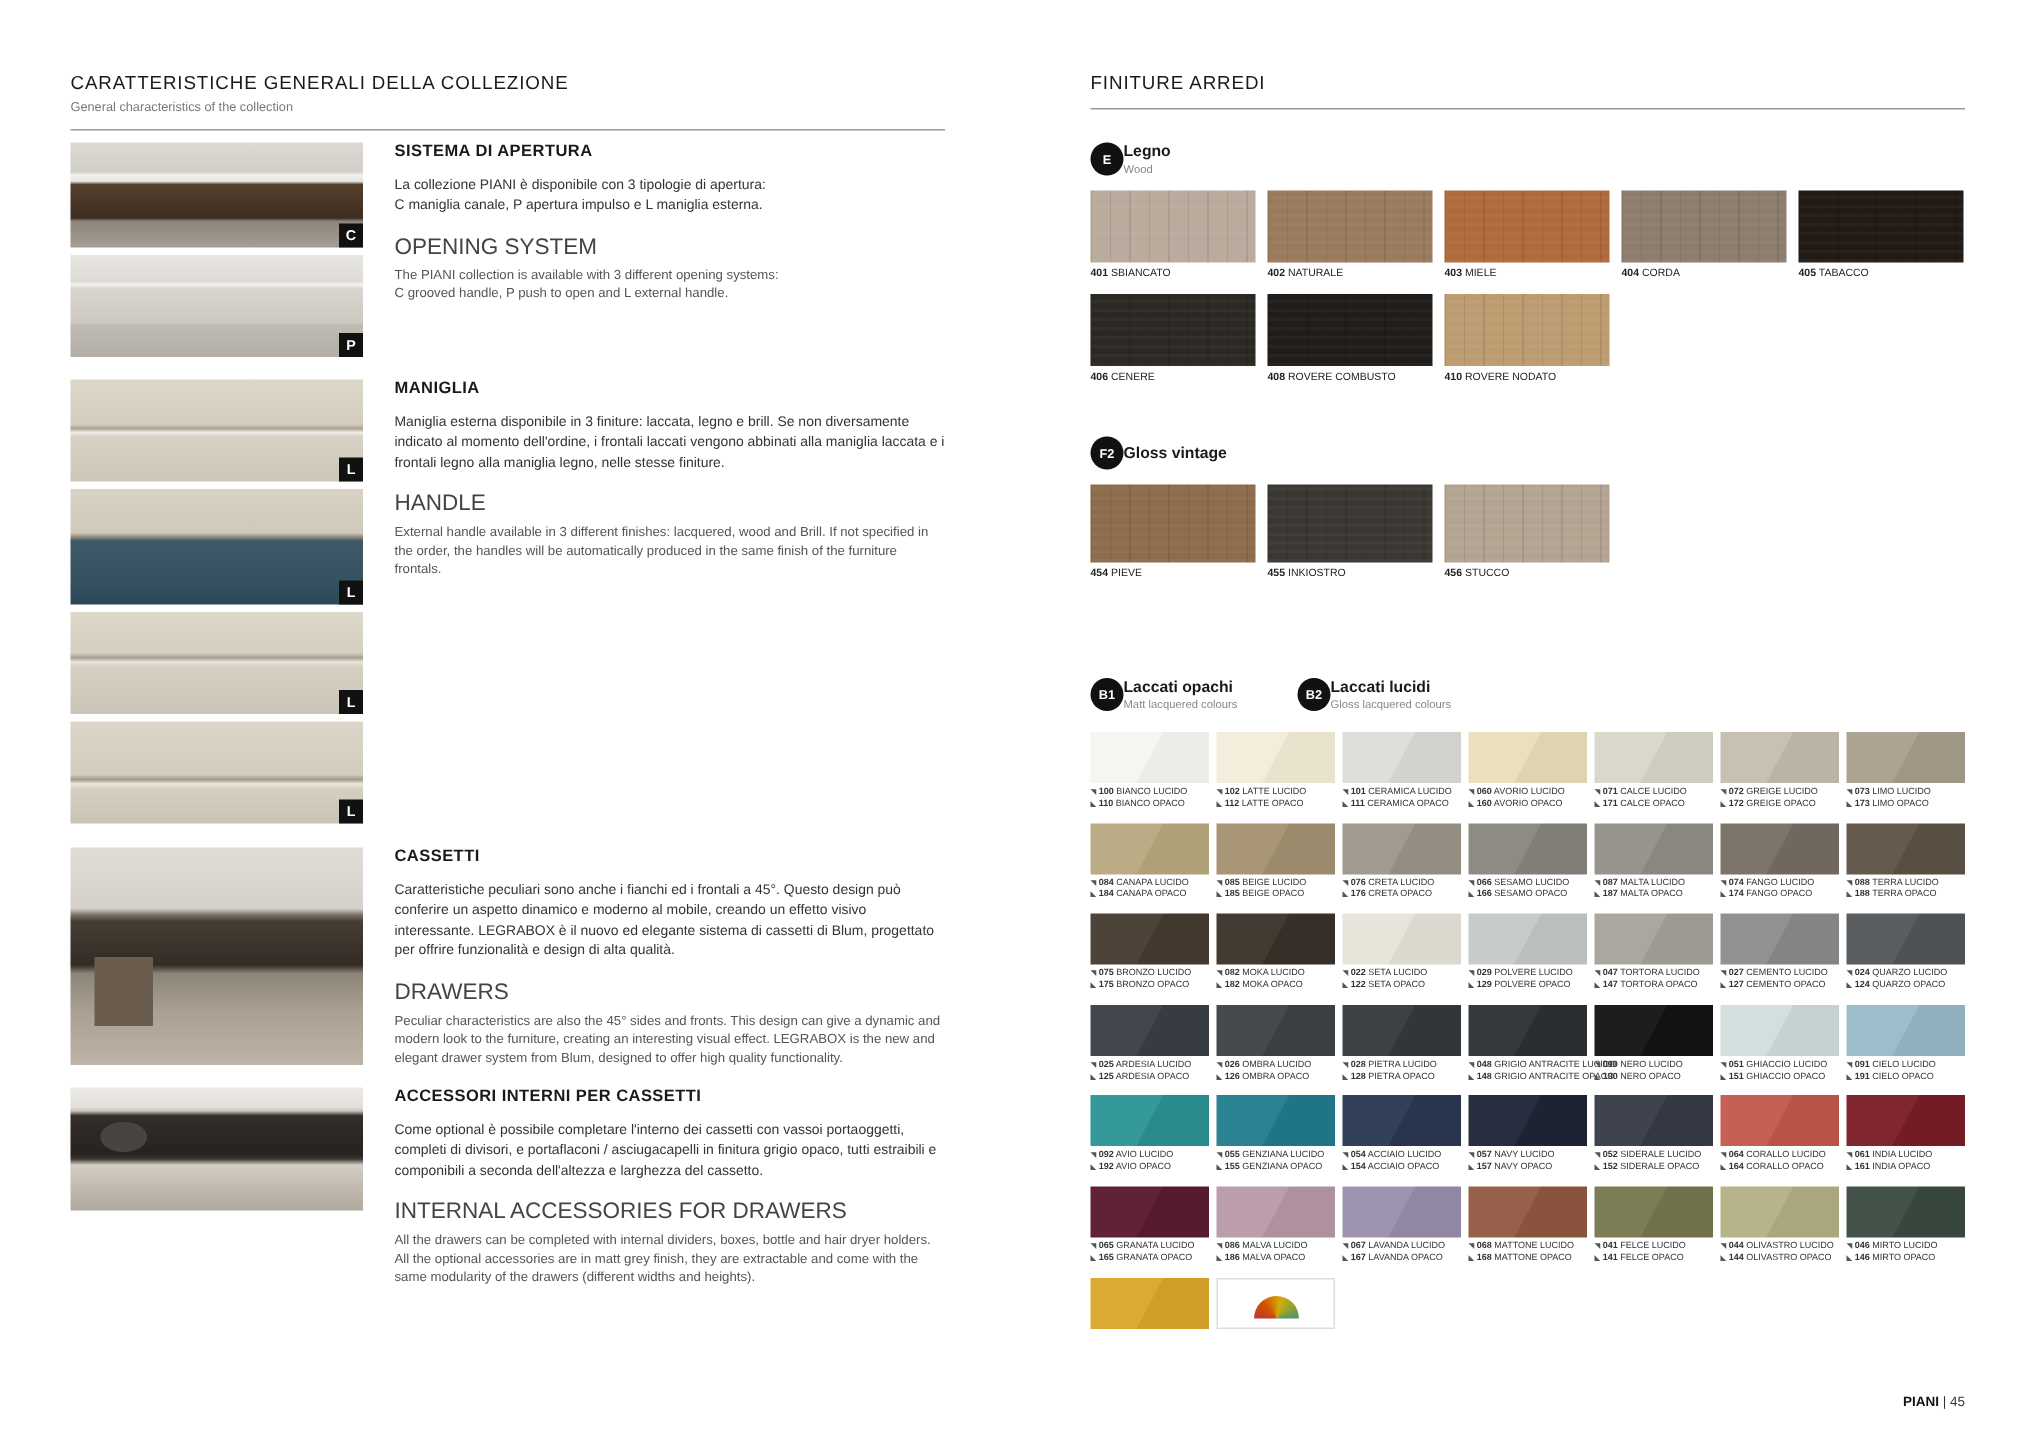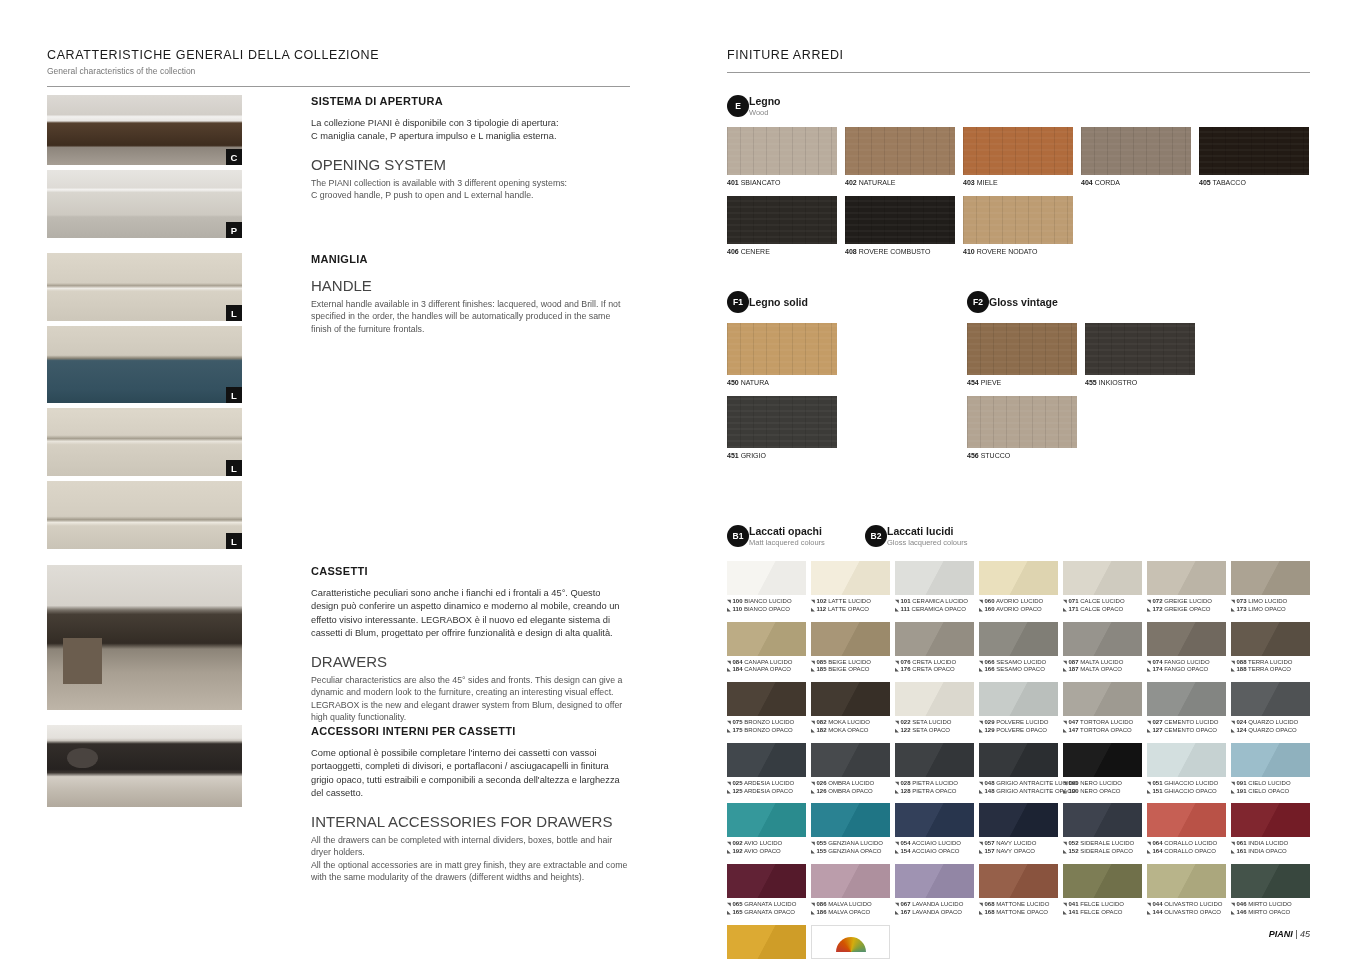--- a/index.html
+++ b/index.html
@@ -36,21 +36,21 @@
     background:linear-gradient(180deg,#ded8cb 0%,#d5cfc2 40%,#a59e8f 45%,#e9e5dc 49%,#d6d0c3 54%,#cbc5b8 100%); }
   .photo-l4 { height:68px; margin-top:5px;
     background:linear-gradient(180deg,#dcd6c9 0%,#d3cdc0 52%,#a19a8b 57%,#ece8df 61%,#d5cfc2 66%,#c9c3b6 100%); }
   .photo-drawer { height:145px; margin-top:16px;
     background:linear-gradient(180deg,#e0ddd7 0%,#d5d1ca 28%,#7a736a 31%,#463e35 34%,#332c25 54%,#8c8478 58%,#a89f92 74%,#beb5a8 100%); }
   .photo-drawer::before { content:""; position:absolute; left:8%; top:50%; width:20%; height:32%; background:#6b5d4e; }
   .photo-acc { height:82px; margin-top:15px;
     background:linear-gradient(180deg,#eceae6 0%,#e3e0db 16%,#c9c4bc 19%,#332e2a 23%,#262220 54%,#3a3430 58%,#d4cec5 63%,#c2bbb0 80%,#b1a99d 100%); }
   .photo-acc::before { content:""; position:absolute; left:10%; top:28%; width:16%; height:24%; border-radius:50%; background:#4a4440; }
 
-  .txt-section { position:absolute; left:0; right:0;margin-left:48px; }
+  .txt-section { position:absolute; left:0; right:0; }
   .ts-title { font-size:11px; font-weight:bold; letter-spacing:.3px; margin-bottom:10px; }
   .ts-body-it { font-size:9.3px; line-height:1.45; color:#333; white-space:pre-line; }
   .ts-title-en { font-size:15px; color:#444; margin-top:12px; }
   .ts-body-en { font-size:8.8px; line-height:1.42; color:#555; margin-top:4px; white-space:pre-line; }
 
   
   .group-head { display:flex; align-items:center; }
   .badge-circle { width:22px; height:22px; border-radius:50%; background:#111; color:#fff;
                   font-size:8.5px; font-weight:bold; display:flex; align-items:center; justify-content:center; flex:0 0 22px; }
   .gh-text { margin-left:0; }
@@ -77,21 +77,21 @@
   .contents { display:contents; }
   .lac-item { width:79px; }
   .lac-chip { width:100%; height:34px; background:linear-gradient(118deg, var(--c1) 0 49.6%, var(--c2) 50.4% 100%); }
   .lac-label { margin-top:3px; }
   .lline { font-size:6px; line-height:1.3; color:#333; white-space:nowrap; }
   .tri { font-size:5px; color:#555; }
   .ral-chip { background:#fff; border:1px solid #ddd; display:flex; align-items:flex-end; justify-content:center; }
   .fan { width:30px; height:15px; margin-bottom:6px; border-radius:30px 30px 0 0;
          background:conic-gradient(from 270deg at 50% 100%, #c0392b, #d35400, #d4ac0d, #7d9e3e, #2e86a0, #5b4a8a, #a04060, #c0392b); }
 
-  .footer { position:absolute; right:46px; bottom:20px; font-size:9px; color:#333;font-style:italic; }
+  .footer { position:absolute; right:46px; bottom:20px; font-size:9px; color:#333; }
   .footer b { font-weight:bold; color:#111; }
 </style>
 </head>
 <body>
 
 <div class="page">
 
   <div class="col left">
     <div class="col-title">CARATTERISTICHE GENERALI DELLA COLLEZIONE</div>
     <div class="col-sub">General characteristics of the collection</div>
@@ -126,20 +126,21 @@
           <div class="ts-title">SISTEMA DI APERTURA</div>
           <div class="ts-body-it">La collezione PIANI è disponibile con 3 tipologie di apertura:
 C maniglia canale, P apertura impulso e L maniglia esterna.</div>
           <div class="ts-title-en">OPENING SYSTEM</div>
           <div class="ts-body-en">The PIANI collection is available with 3 different opening systems:
 C grooved handle, P push to open and L external handle.</div>
         </div>
 
         <div class="txt-section" style="top:158px;">
           <div class="ts-title">MANIGLIA</div>
+          <div class="ts-body-it">Maniglia esterna disponibile in 3 finiture: laccata, legno e brill. Se non diversamente indicato al momento dell'ordine,  i frontali laccati vengono abbinati alla maniglia laccata e i frontali legno alla maniglia legno, nelle stesse finiture.</div>
           <div class="ts-title-en">HANDLE</div>
           <div class="ts-body-en">External handle available in 3 different finishes: lacquered, wood and Brill. If not specified in the order, the handles will be automatically produced in the same finish of the furniture frontals.</div>
         </div>
 
         <div class="txt-section" style="top:470px;">
           <div class="ts-title">CASSETTI</div>
           <div class="ts-body-it">Caratteristiche peculiari sono anche i fianchi ed i frontali a 45°. Questo design può conferire un aspetto dinamico e moderno al mobile, creando un effetto visivo interessante. LEGRABOX è il nuovo ed elegante sistema di cassetti di Blum, progettato per offrire funzionalità e design di alta qualità.</div>
           <div class="ts-title-en">DRAWERS</div>
           <div class="ts-body-en">Peculiar characteristics are also the 45° sides and fronts. This design can give a dynamic and modern look to the furniture, creating an interesting visual effect. LEGRABOX is the new and elegant drawer system from Blum, designed to offer high quality functionality.</div>
         </div>
@@ -205,40 +206,20 @@
           </div>
 
           <div class="swatch">
             <div class="chip grain" style="--c: #bd9c72;"></div>
             <div class="sw-label"><b>410</b> <span>ROVERE NODATO</span></div>
           </div>
         </div>
     </div>
 
     <div class="duo-row">
-      <div class="duo-group">
-        <div class="group-head">
-          <span class="badge-circle">F1</span>
-          <span class="gh-text">
-              <div class="gh-title">Legno solid</div>
-            </span>
-        </div>
-        <div class="swatch-row">
-
-            <div class="swatch">
-              <div class="chip grain" style="--c: #c49c66;"></div>
-              <div class="sw-label"><b>450</b> <span>NATURA</span></div>
-            </div>
-
-            <div class="swatch">
-              <div class="chip grain" style="--c: #3c3b38;"></div>
-              <div class="sw-label"><b>451</b> <span>GRIGIO</span></div>
-            </div>
-          </div>
-      </div>
       <div class="duo-group">
         <div class="group-head">
           <span class="badge-circle">F2</span>
           <span class="gh-text">
               <div class="gh-title">Gloss vintage</div>
             </span>
         </div>
         <div class="swatch-row">
 
             <div class="swatch">

